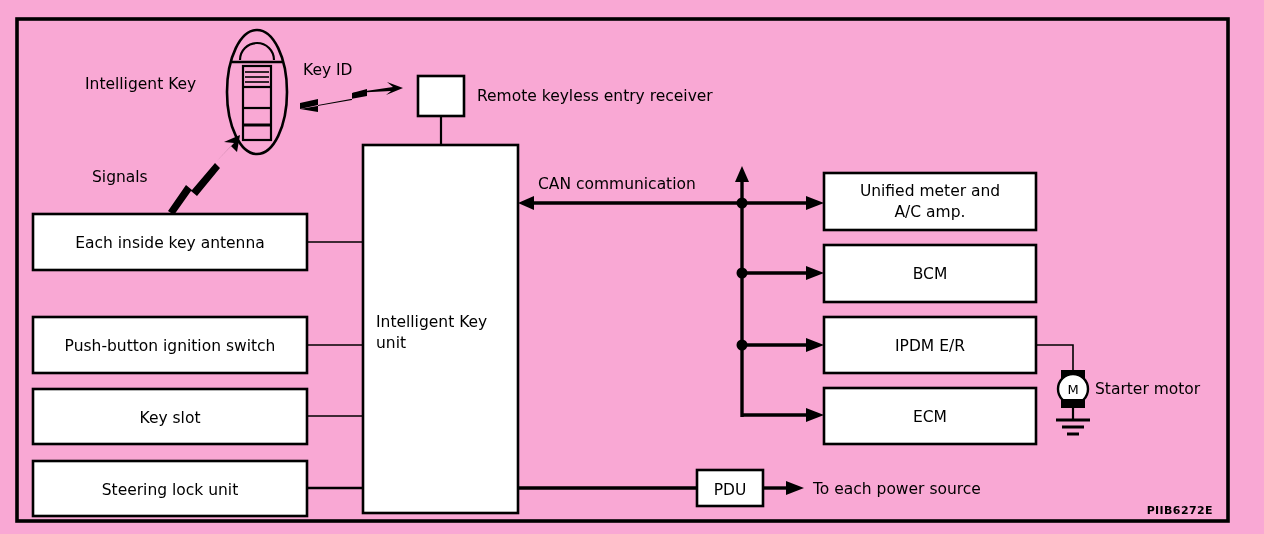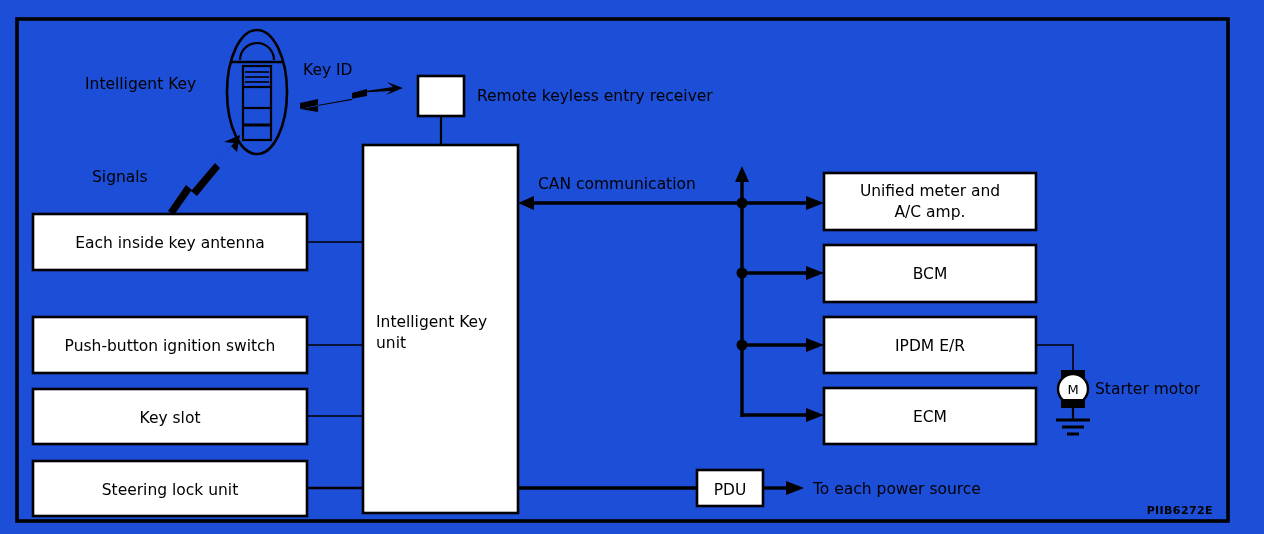--- a/index.html
+++ b/index.html
@@ -7,21 +7,21 @@
     padding: 0;
     background: #ffffff;
   }
   body {
     font-family: "DejaVu Sans", sans-serif;
   }
   #page {
     position: relative;
     width: 1264px;
     height: 534px;
-    background: #1d4ed8;
+    background: #f9a8d4;
     overflow: hidden;
   }
   #diagram {
     position: absolute;
     top: 0;
     left: 0;
     width: 1264px;
     height: 534px;
   }
   text {

